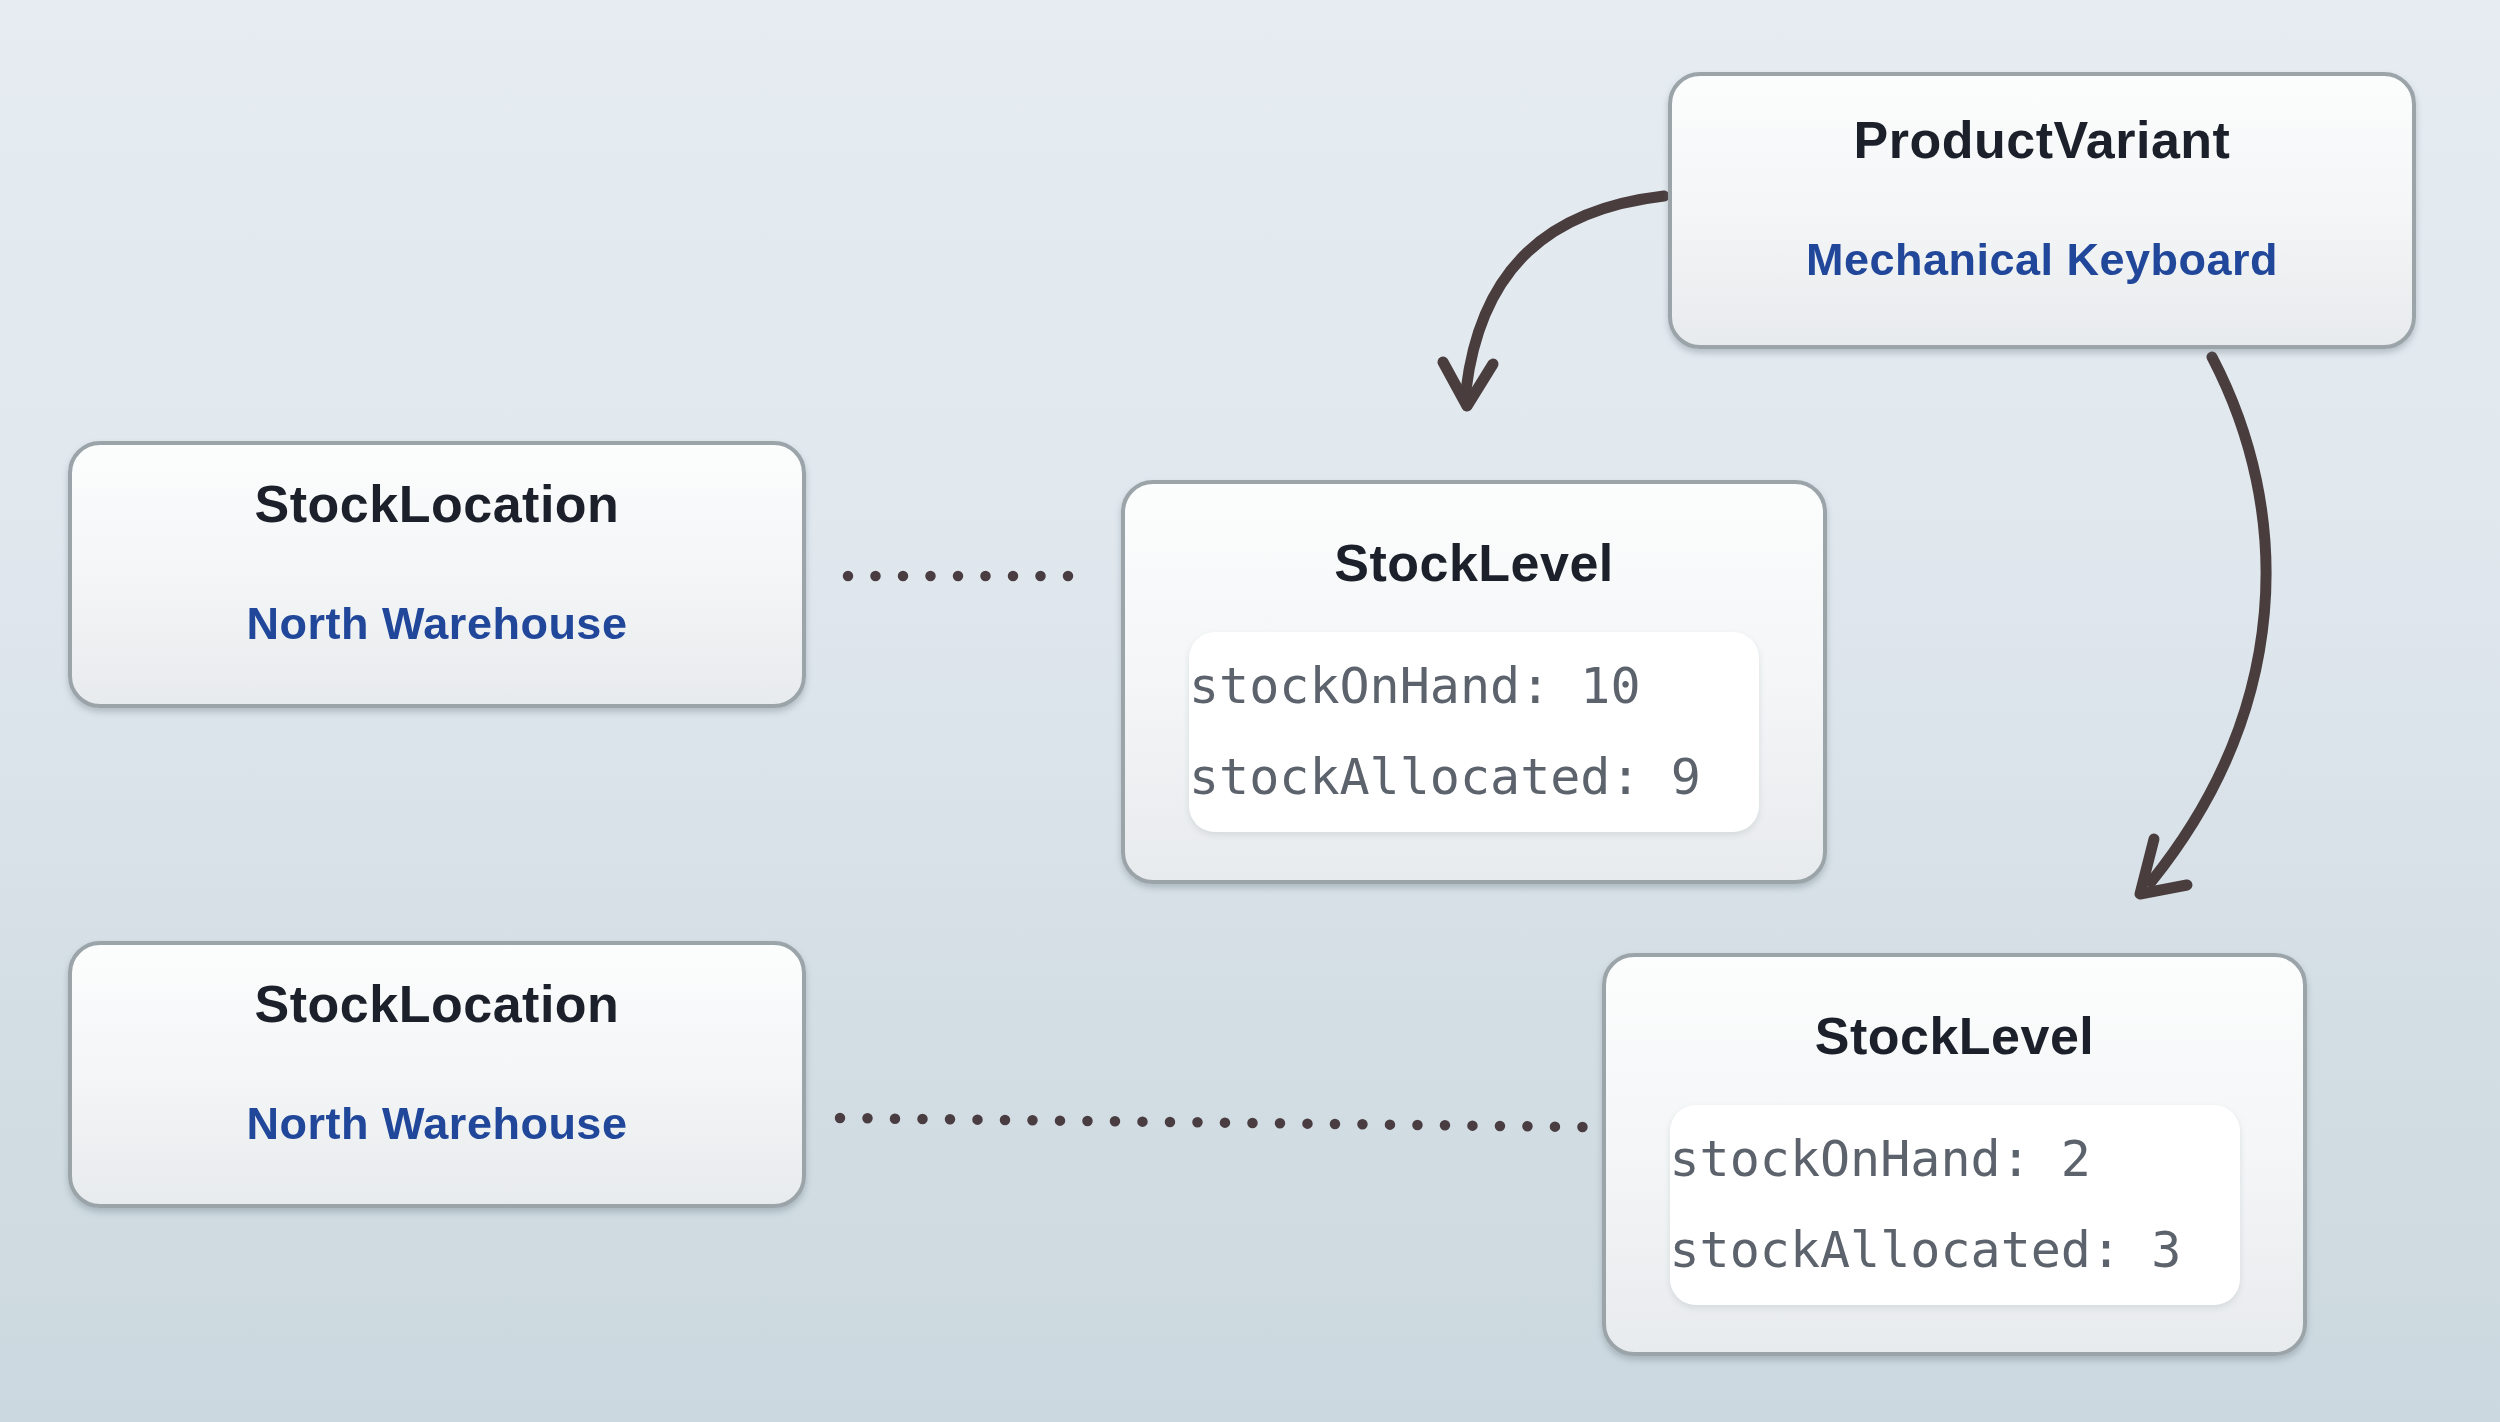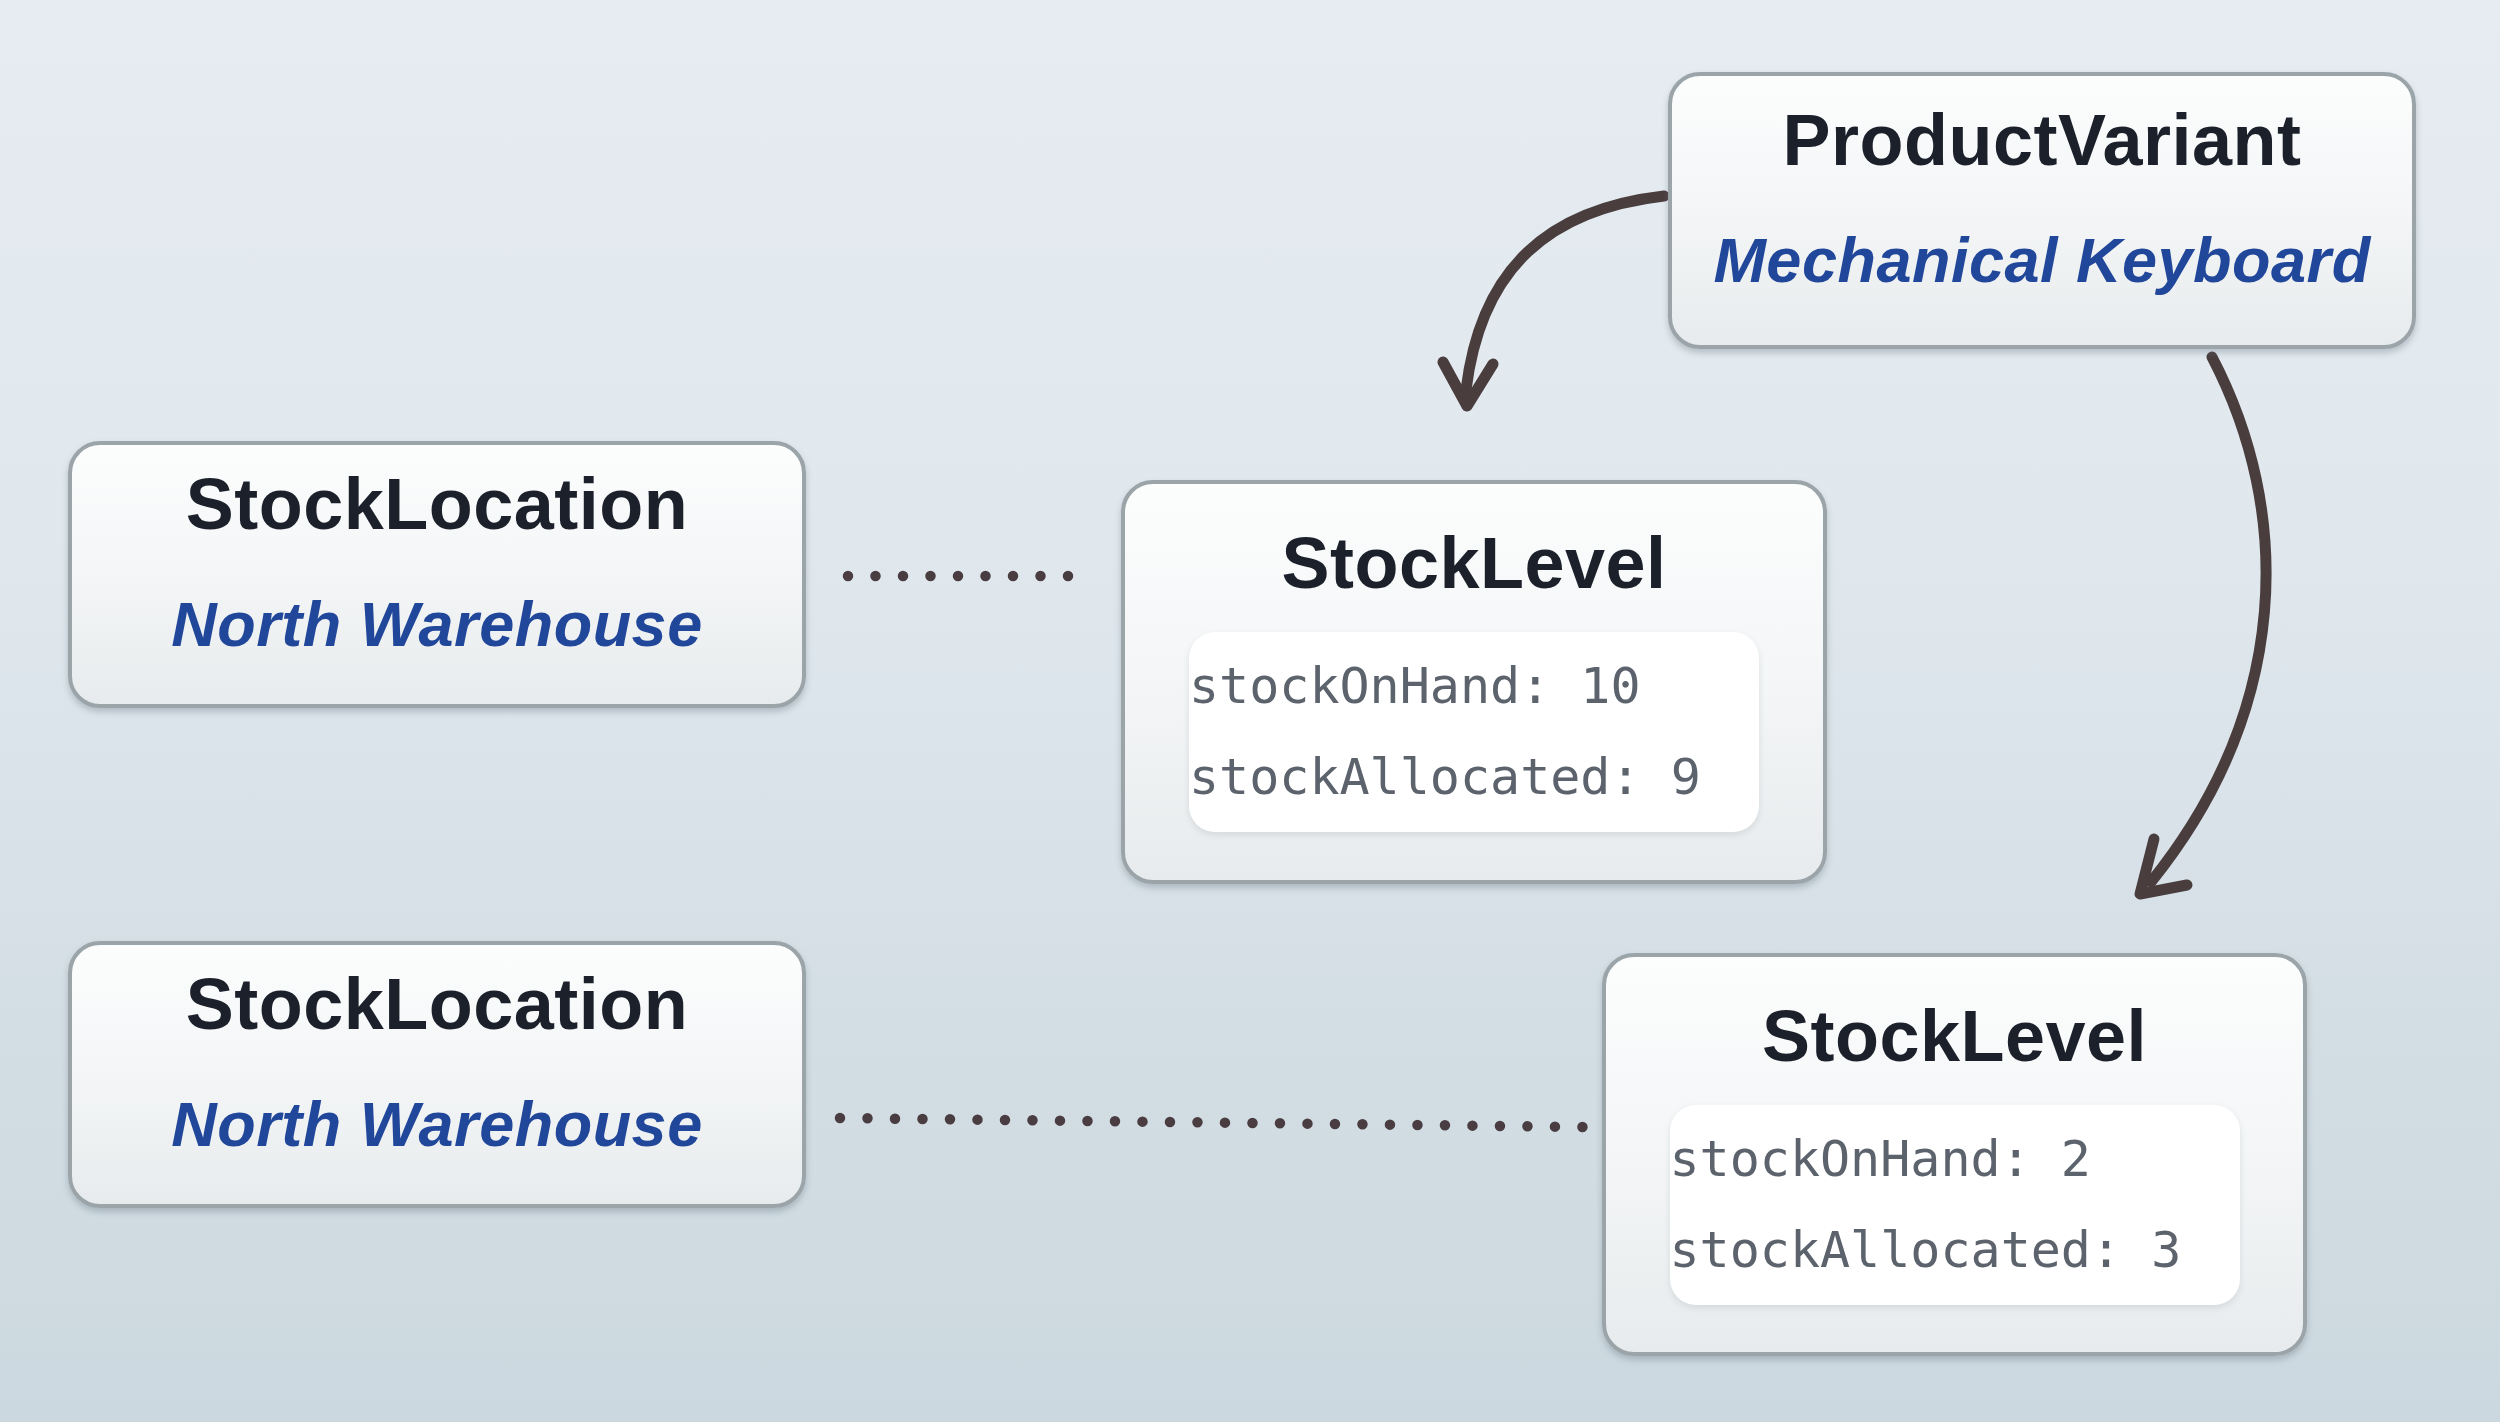--- a/index.html
+++ b/index.html
@@ -24,24 +24,24 @@
   .node{
     position:absolute;box-sizing:border-box;
     border:4px solid #9aa4a9;border-radius:32px;
     background:linear-gradient(180deg,#fcfdfd 0%,#f4f6f7 48%,#e8ebed 100%);
     box-shadow:0 4px 6px rgba(96,112,122,.35);
     display:flex;flex-direction:column;align-items:center;justify-content:center;
     text-align:center;font-weight:bold;
   }
   .entity-node{gap:54px;padding-bottom:22px;}
   .type-label{
-    font-size:72px;line-height:66px;color:#1b202b;letter-spacing:0.5px;
+    font-size:52px;line-height:66px;color:#1b202b;letter-spacing:0.5px;
   }
   .entity-name{
-    font-size:63px;line-height:66px;color:#21479a;letter-spacing:0.5px;font-style:italic;
+    font-size:45px;line-height:66px;color:#21479a;letter-spacing:0.5px;
   }
   .level-node{justify-content:flex-start;padding-top:46px;margin-top:44px;}
   .attr-panel{
     margin-top:36px;width:570px;height:200px;border-radius:26px;background:#ffffff;
     box-shadow:0 3px 6px rgba(110,125,135,.18);
     display:flex;flex-direction:column;justify-content:center;
   }
   .attr-lines{text-align:left;}
   .attr-line{
     font-family:"DejaVu Sans Mono",monospace;font-weight:normal;

